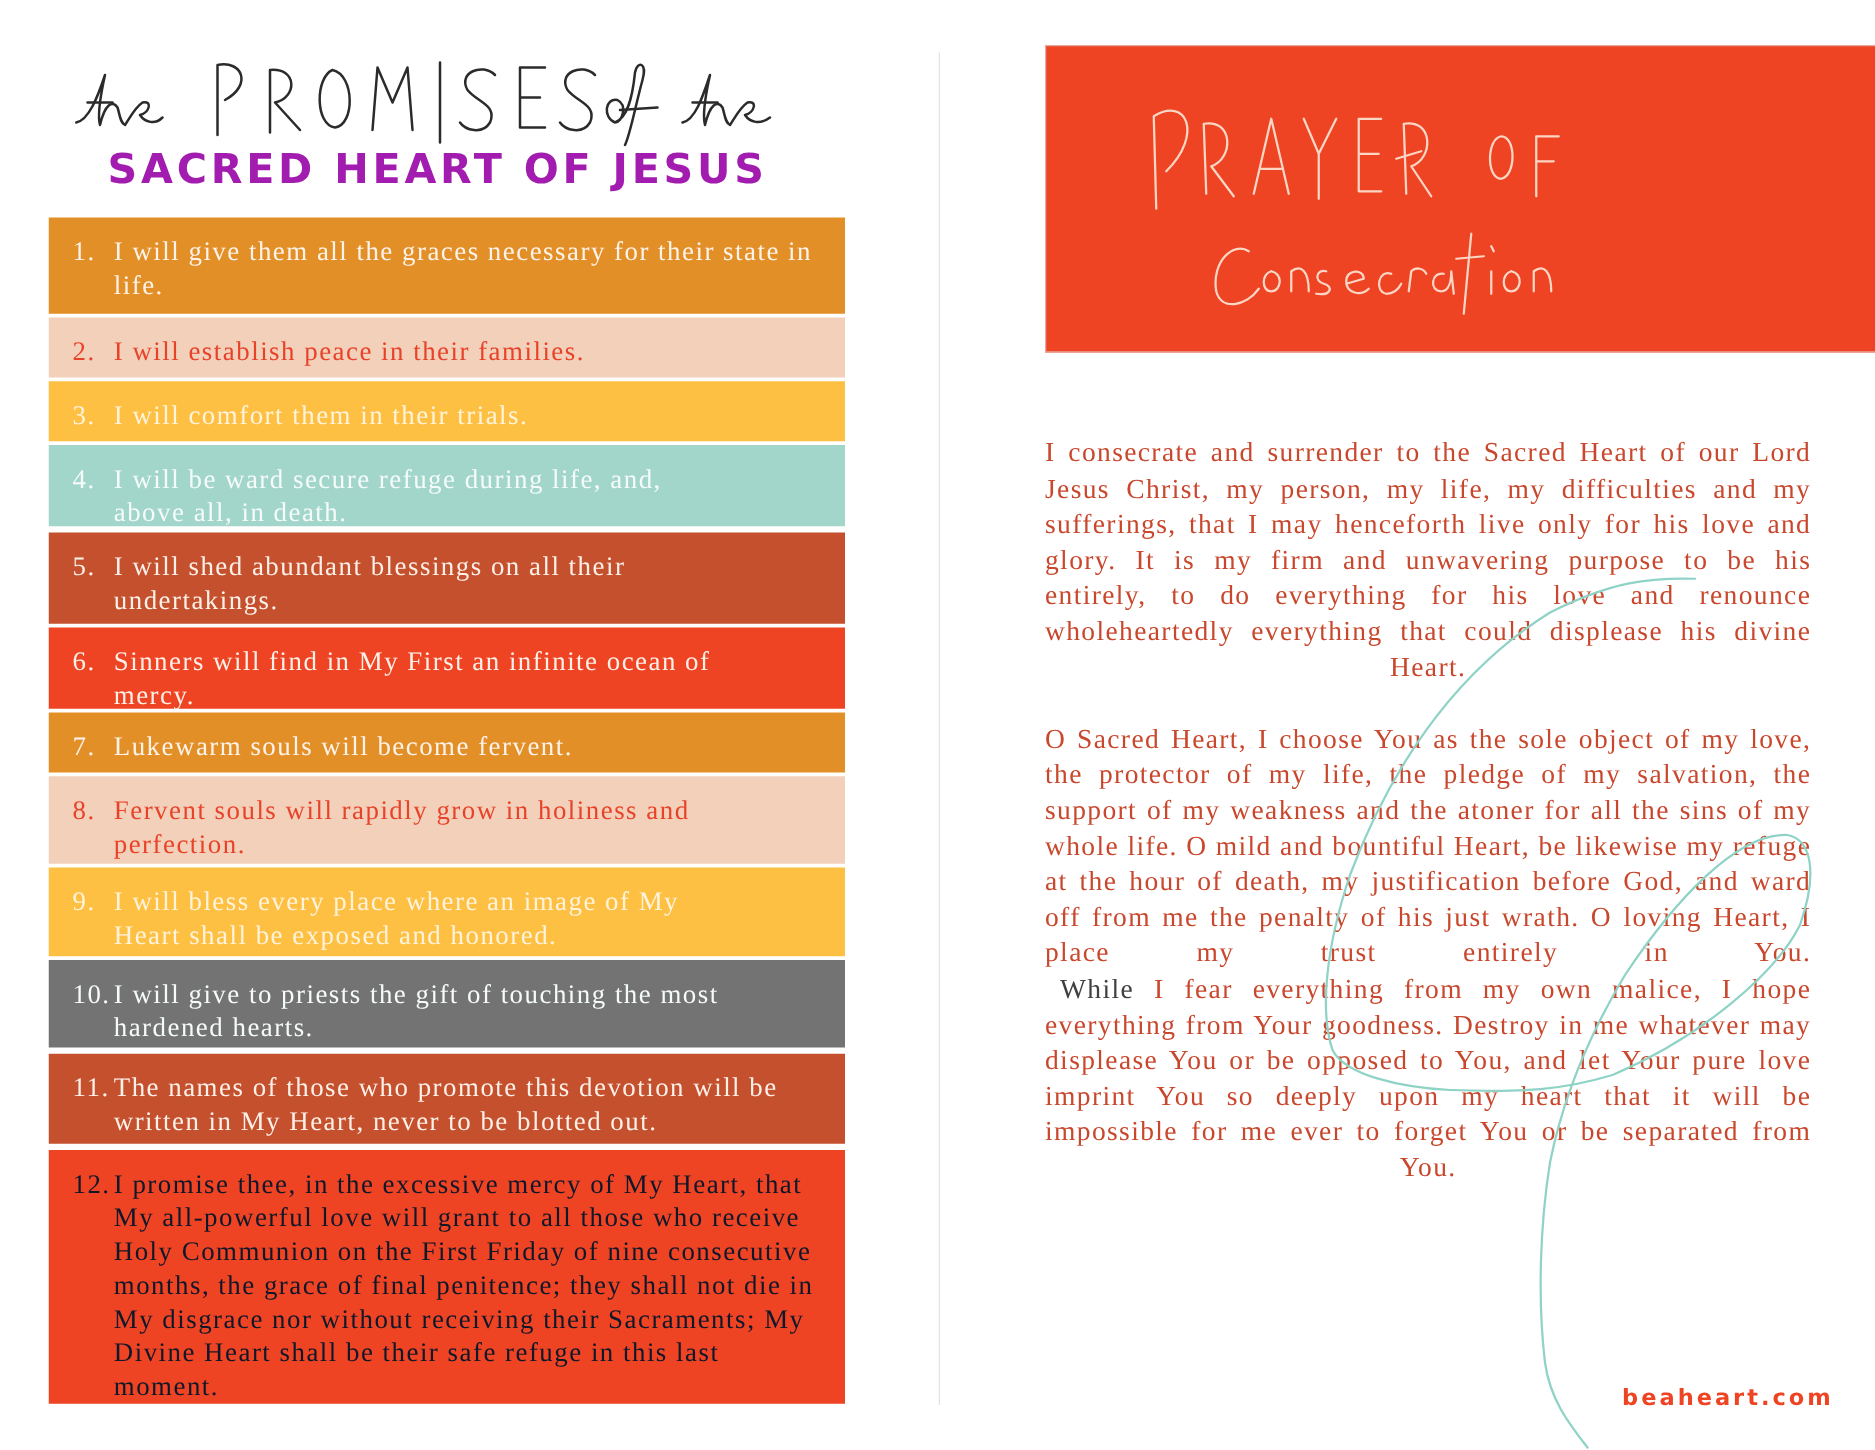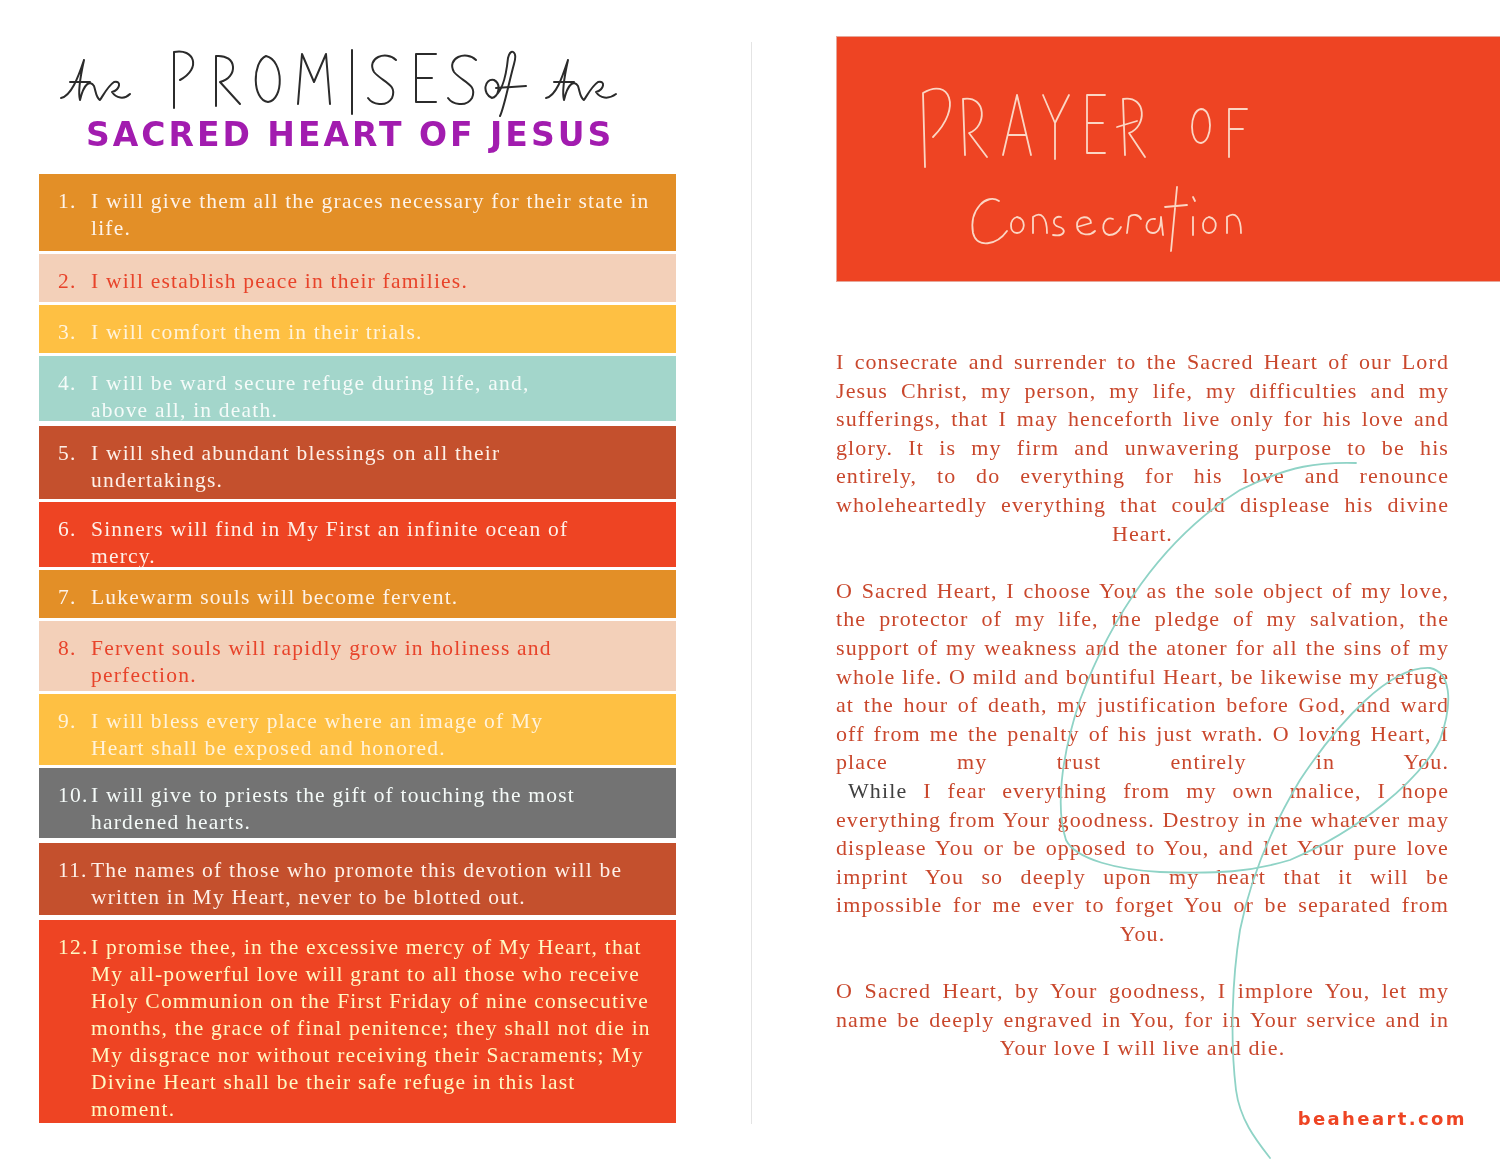--- a/index.html
+++ b/index.html
@@ -145,21 +145,21 @@
         <span class="num">10.</span>
         <span class="txt" style="padding-right:70px">I will give to priests the gift of touching the most hardened hearts.</span>
       </div>
   </div>
   <div class="band" style="top:669px;height:72px;background:#c4502d;color:#fdf0e8">
     <div class="row">
         <span class="num">11.</span>
         <span class="txt">The names of those who promote this devotion will be written in My Heart, never to be blotted out.</span>
       </div>
   </div>
-  <div class="band" style="top:746px;height:203px;background:#ee4423;color:#fef9c3">
+  <div class="band" style="top:746px;height:203px;background:#ee4423;color:#0f172a">
     <div class="row">
         <span class="num">12.</span>
         <span class="txt">I promise thee, in the excessive mercy of My Heart, that My all-powerful love will grant to all those who receive Holy Communion on the First Friday of nine consecutive months, the grace of final penitence; they shall not die in My disgrace nor without receiving their Sacraments; My Divine Heart shall be their safe refuge in this last moment.</span>
       </div>
   </div>
 </div>
 
 <div class="page-divider"></div>
 
 <div class="banner">
@@ -188,20 +188,19 @@
     <path d="M356 180 L356 198 M356 160 L358 164"></path>
     <path d="M372 180 C364 182 364 196 372 196 C380 196 382 182 372 180"></path>
     <path d="M390 196 L390 180 C398 174 404 180 404 196"></path>
   </svg>
 </div>
 
 <div class="prayer">
   <p>I consecrate and surrender to the Sacred Heart of our Lord Jesus Christ, my person, my life, my difficulties and my sufferings, that I may henceforth live only for his love and glory. It is my firm and unwavering purpose to be his entirely, to do everything for his love and renounce wholeheartedly everything that could displease his divine Heart.</p>
   <p style="margin-bottom:0;text-align-last:justify">O Sacred Heart, I choose You as the sole object of my love, the protector of my life, the pledge of my salvation, the support of my weakness and the atoner for all the sins of my whole life. O mild and bountiful Heart, be likewise my refuge at the hour of death, my justification before God, and ward off from me the penalty of his just wrath. O loving Heart, I place my trust entirely in You.</p>
   <p><span class="strong">While</span><span> I fear everything from my own malice, I hope everything from Your goodness. Destroy in me whatever may displease You or be opposed to You, and let Your pure love imprint You so deeply upon my heart that it will be impossible for me ever to forget You or be separated from You.</span></p>
-  <p>O Sacred Heart, by Your goodness, I implore You, let my name be deeply engraved in You, for in Your service and in Your love I will live and die.</p>
 </div>
 
 <svg class="deco-line" viewBox="0 0 1500 1160" fill="none" stroke="#8fd3c6" stroke-width="1.8" stroke-linecap="round">
   <path d="M1356 463 C1320 462 1290 465 1240 490 C1160 540 1110 620 1080 700 C1060 760 1056 810 1066 840 C1076 860 1120 870 1160 872 C1220 874 1250 872 1290 860 C1360 830 1420 780 1440 740 C1454 700 1450 672 1430 668 C1390 666 1340 720 1300 780 C1270 830 1250 880 1240 930 C1232 980 1230 1040 1236 1090 C1240 1120 1256 1140 1270 1158"></path>
 </svg>
 
 <div class="site">beaheart.com</div>
 
 </body></html>

